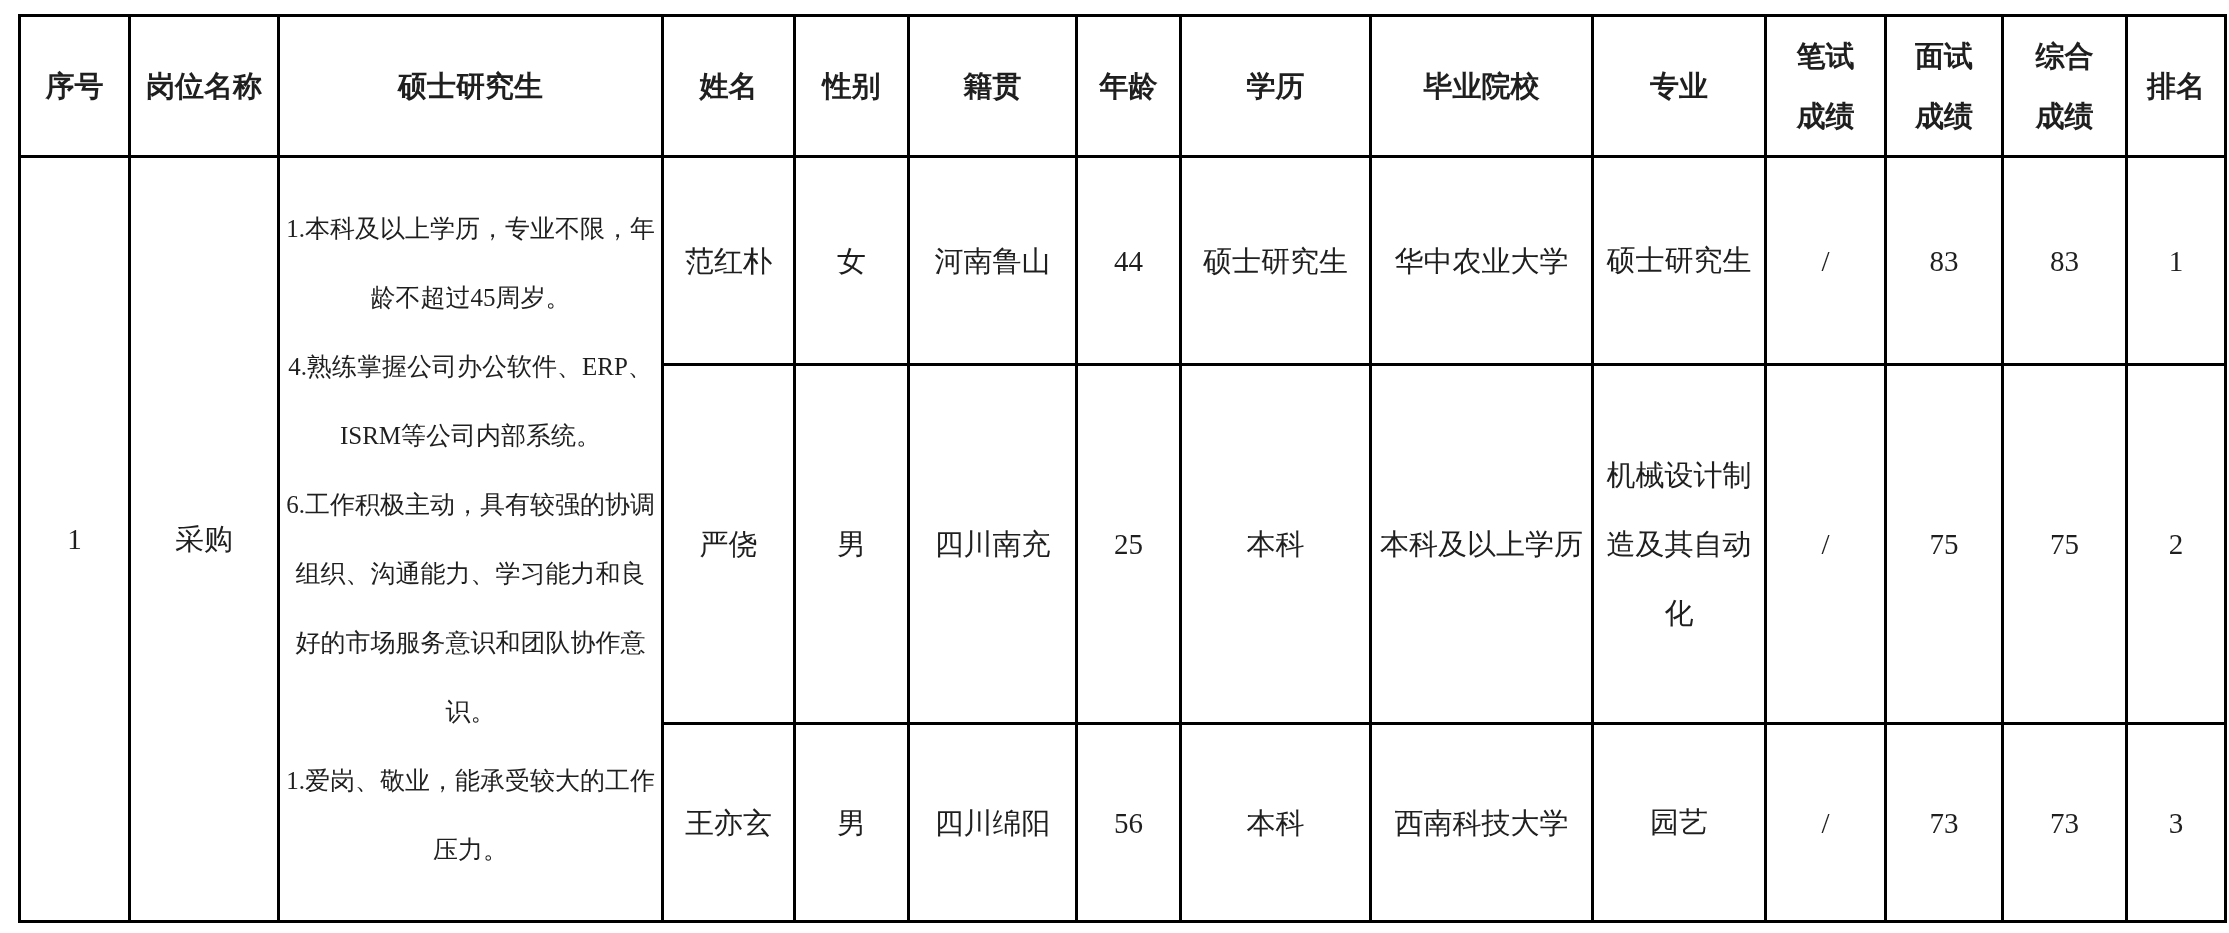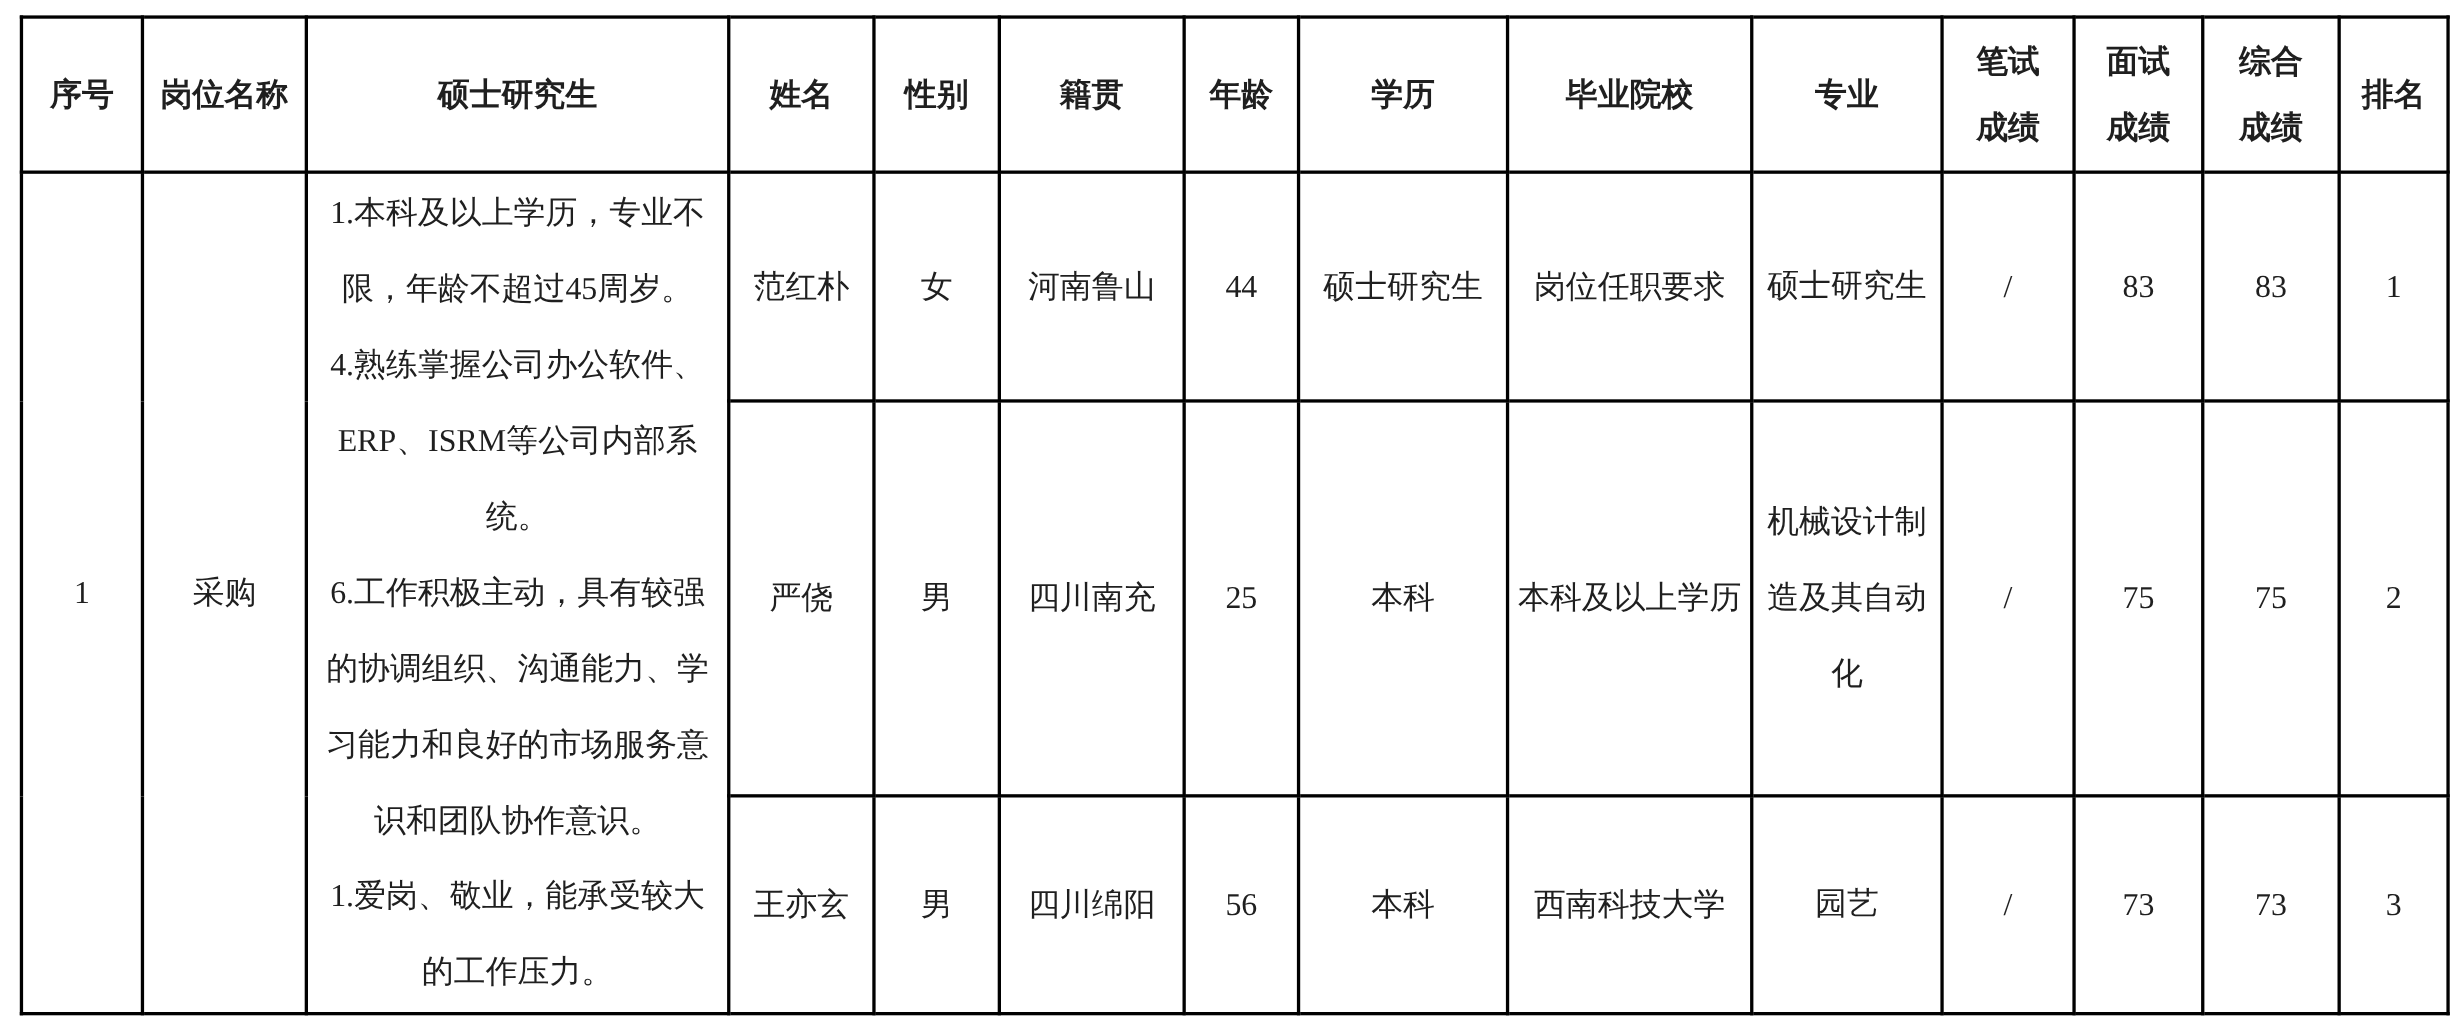--- a/index.html
+++ b/index.html
@@ -45,21 +45,21 @@
   tr.r1  { height: 208px; }
   tr.r2  { height: 359px; }
   tr.r3  { height: 198px; font-family: Liberation Serif, serif; }
   td.req {
     text-align: left;
     padding: 0 20px;
   }
   td.req p {
     margin: 0;
     line-height: 69px;
-    font-size: 29px;
+    font-size: 25px;
   }
   td.major-cell {
     padding: 0 24px;
     line-height: 69px;
   }
   td.score-cell, td.plain-cell {
     line-height: 40px;
   }
 </style>
 </head>
@@ -112,21 +112,21 @@
         <p>1.本科及以上学历，专业不限，年龄不超过45周岁。</p>
         <p>4.熟练掌握公司办公软件、ERP、ISRM等公司内部系统。</p>
         <p>6.工作积极主动，具有较强的协调组织、沟通能力、学习能力和良好的市场服务意识和团队协作意识。</p>
         <p>1.爱岗、敬业，能承受较大的工作压力。</p>
       </td>
       <td class="plain-cell">范红朴</td>
       <td class="plain-cell">女</td>
       <td class="plain-cell">河南鲁山</td>
       <td class="plain-cell">44</td>
       <td class="plain-cell">硕士研究生</td>
-      <td class="plain-cell">岗位任职要求</td>
+      <td class="plain-cell">华中农业大学</td>
       <td class="major-cell">硕士研究生</td>
       <td class="score-cell">/</td>
       <td class="score-cell">83</td>
       <td class="score-cell">83</td>
       <td class="score-cell">1</td>
     </tr>
 
     <tr class="r2">
       <td class="plain-cell">严侥</td>
       <td class="plain-cell">男</td>

